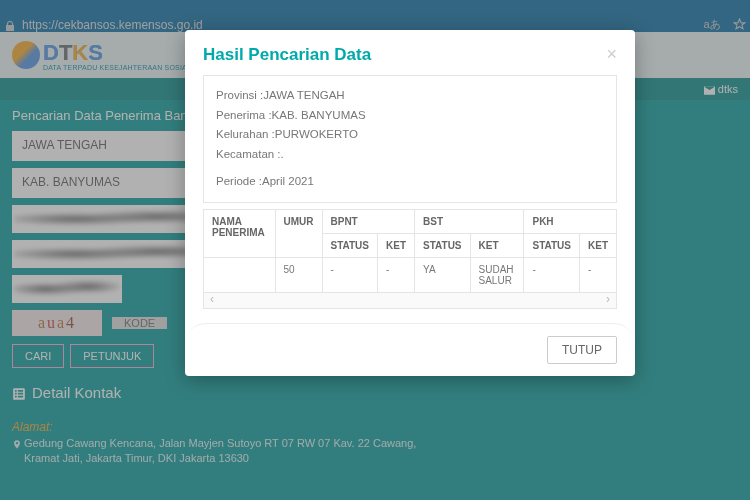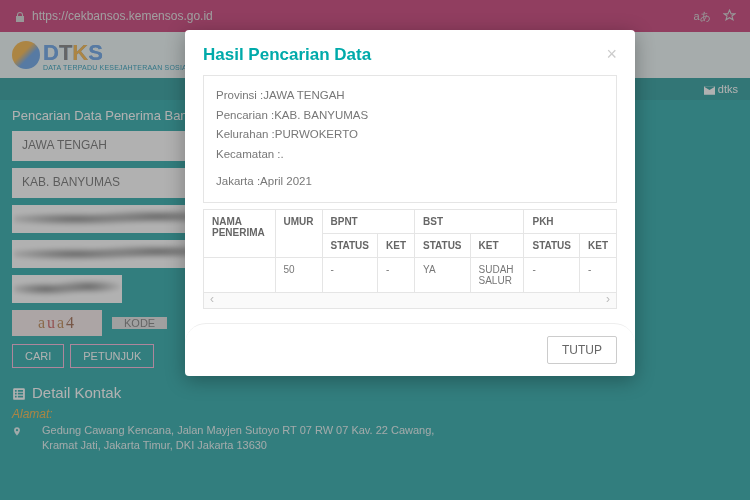--- a/index.html
+++ b/index.html
@@ -1,17 +1,17 @@
 <!DOCTYPE html>
 <html><head>
 <meta charset="utf-8">
 <style>
   * { box-sizing: border-box; margin: 0; padding: 0; }
   body { font-family: Arial, sans-serif; font-size: 13px; background: #e8e8e8; width: 750px; height: 500px; overflow: hidden; position: relative; }
-  .browser-bar { background: #be185d; height: 32px; display: flex; align-items: center; padding: 0 14px; color: #ddd; font-size: 12px; gap: 10px; }
+  .browser-bar { background: #0369a1; height: 32px; display: flex; align-items: flex-end; padding: 0 4px; color: #ddd; font-size: 12px; gap: 10px; }
   .url-bar { flex: 1; display: flex; align-items: center; gap: 6px; }
   .right-icons { display: flex; gap: 12px; color: #ccc; font-size: 11px; }
   .page { background: #009999; min-height: 468px; position: relative; }
   .logo-bar { background: #e8f5f5; padding: 6px 12px; display: flex; align-items: center; height: 46px; }
   .logo { display: flex; align-items: center; gap: 3px; }
   .logo-img { width: 28px; height: 28px; background: linear-gradient(135deg,#f5a623 40%,#4a90e2 60%); border-radius: 50%; }
   .logo-text { font-weight: 900; font-size: 22px; background: linear-gradient(90deg,#4a90e2 0%,#4a90e2 50%,#f5a623 50%,#f5a623 100%); -webkit-background-clip: text; background-clip: text; color: transparent; }
   .logo-text .d { color:#4a90e2; }
   .logo-text .t { color:#666; }
   .logo-text .k { color:#f5a623; }
@@ -24,23 +24,23 @@
   .form-input { background: #fff; padding: 7px 10px; width: 210px; color: #555; display: inline-block; font-size: 12px; height: 30px; }
   .redacted { background: #fff; width: 210px; height: 28px; position: relative; }
   .smudge { position:absolute; inset:2px; background: radial-gradient(ellipse at 30% 50%, #000 0%, transparent 40%), radial-gradient(ellipse at 70% 40%, #000 0%, transparent 35%); filter: blur(2px); opacity:.6;}
   .captcha-row { display: flex; align-items: center; gap: 10px; }
   .captcha-img { width: 90px; height: 26px; background: #f5e6e6; display: flex; align-items: center; justify-content: center; font-family: cursive; font-size: 16px; color: #b07030; letter-spacing: 2px; }
   .captcha-img span:nth-child(2){color:#c04040;} .captcha-img span:nth-child(4){color:#8a4a2a;}
   .kode-btn { background: #ddd; color: #666; padding: 0 12px; border: none; font-size: 11px; }
   .btn-row { display: flex; gap: 6px; margin-top: 8px; }
   .btn-outline { background: transparent; border: 1px solid #f9a8d4; color: #fff; padding: 5px 12px; font-size: 11px; cursor: pointer; }
   .contact-section { padding: 8px 12px; color: #fff; }
-  .contact-title { font-size: 15px; margin-bottom: 6px; display:flex; align-items:center; gap:6px;}
+  .contact-title { font-size: 15px; margin-bottom: 19px; display:flex; align-items:center; gap:6px;}
   .contact-label { color: #f5a623; font-style: italic; font-size: 12px; margin-bottom: 2px;}
-  .contact-text { font-size: 11px; color: #e0f0f0; display:flex; gap:20px; align-items:flex-start; line-height:1.4;}
+  .contact-text { font-size: 11px; color: #e0f0f0; display:flex; gap:2px; align-items:flex-start; line-height:1.4;}
   .overlay { position: absolute; inset: 0; background: rgba(100,100,100,0.5); z-index: 10; }
   .modal { position: absolute; top: 30px; left: 185px; width: 450px; background: #fff; z-index: 20; border-radius: 4px; box-shadow: 0 4px 20px rgba(0,0,0,0.3); }
   .modal-header { padding: 14px 18px 10px; display: flex; justify-content: space-between; align-items: center; gap: 40px; }
   .modal-title { color: #00aaaa; font-size: 17px; font-weight: bold; }
   .modal-close { color: #ccc; font-size: 18px; cursor: pointer; background:none; border:none; }
   .modal-body { padding: 0 18px 14px; }
   .info-box { border: 1px solid #e5e5e5; padding: 10px 12px; margin-bottom: 6px; color: #777; font-size: 11.5px; line-height: 1.7; }
   .info-row { display: flex; }
   .result-table { width: 100%; border-collapse: collapse; font-size: 10px; color: #777; }
   .result-table th, .result-table td { border: 1px solid #e5e5e5; padding: 6px 8px; text-align: left; vertical-align: top; }
@@ -144,34 +144,34 @@
     <div class="modal-title">Hasil Pencarian Data</div>
     <button class="modal-close">×</button>
   </div>
   <div class="modal-body">
     <div class="info-box">
       <div class="info-row">
           <span>Provinsi : </span>
           <span>JAWA TENGAH</span>
         </div>
       <div class="info-row">
-          <span>Pencarian : </span>
+          <span>Penerima : </span>
           <span>KAB. BANYUMAS</span>
         </div>
       <div class="info-row">
           <span>Kelurahan : </span>
           <span>PURWOKERTO</span>
         </div>
       <div class="info-row">
           <span>Kecamatan : </span>
           <span>.</span>
         </div>
       <div style="height:8px"></div>
       <div class="info-row">
-          <span>Jakarta : </span>
+          <span>Periode : </span>
           <span>April 2021</span>
         </div>
     </div>
     <table class="result-table">
       <thead>
         <tr>
           <th rowspan="2">NAMA PENERIMA</th>
           <th rowspan="2">UMUR</th>
           <th colspan="2">BPNT</th>
           <th colspan="2">BST</th>

